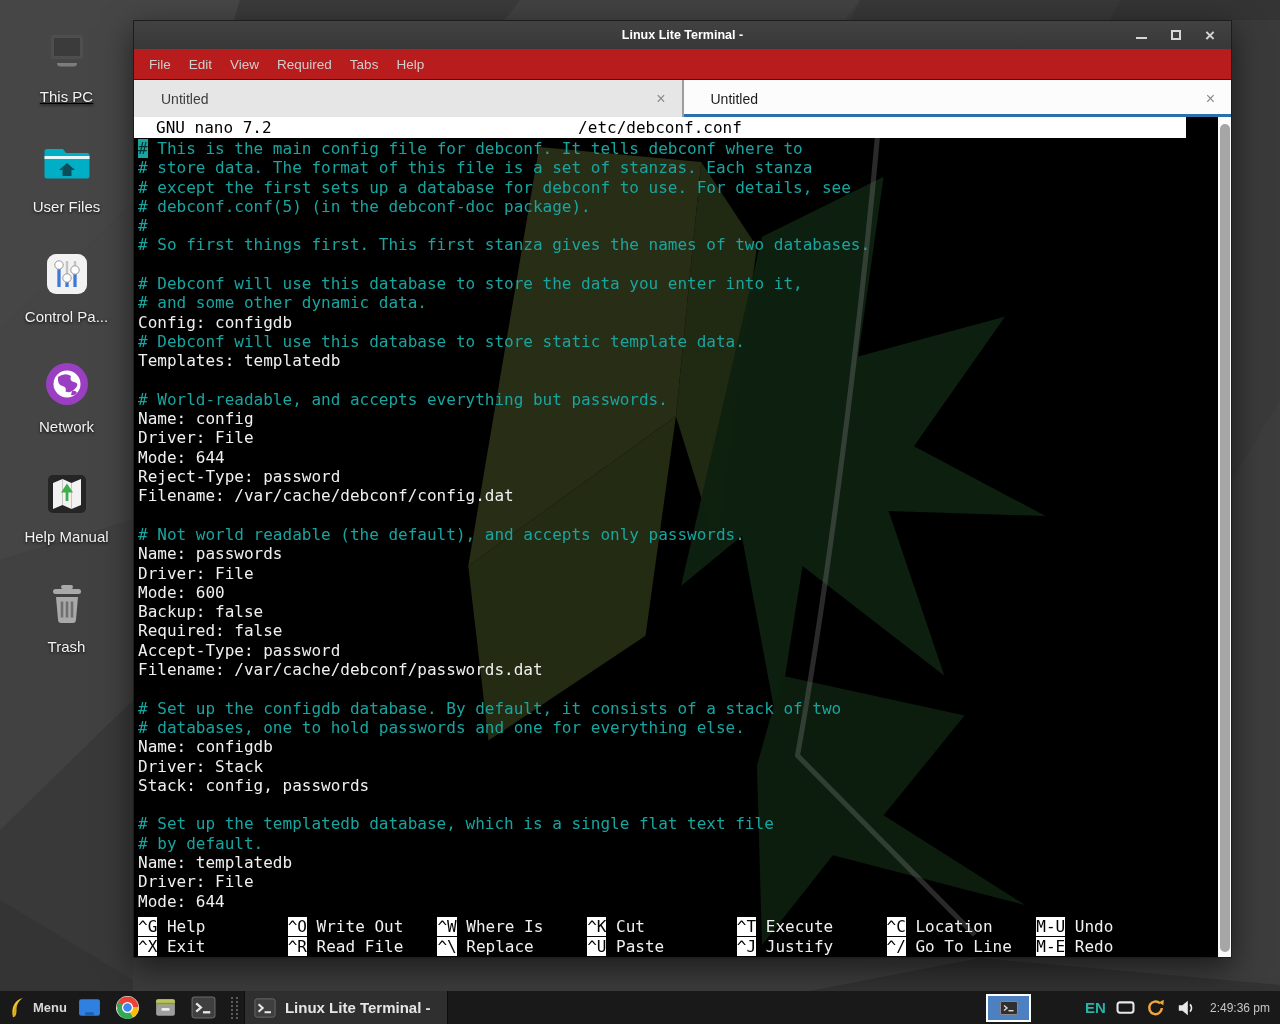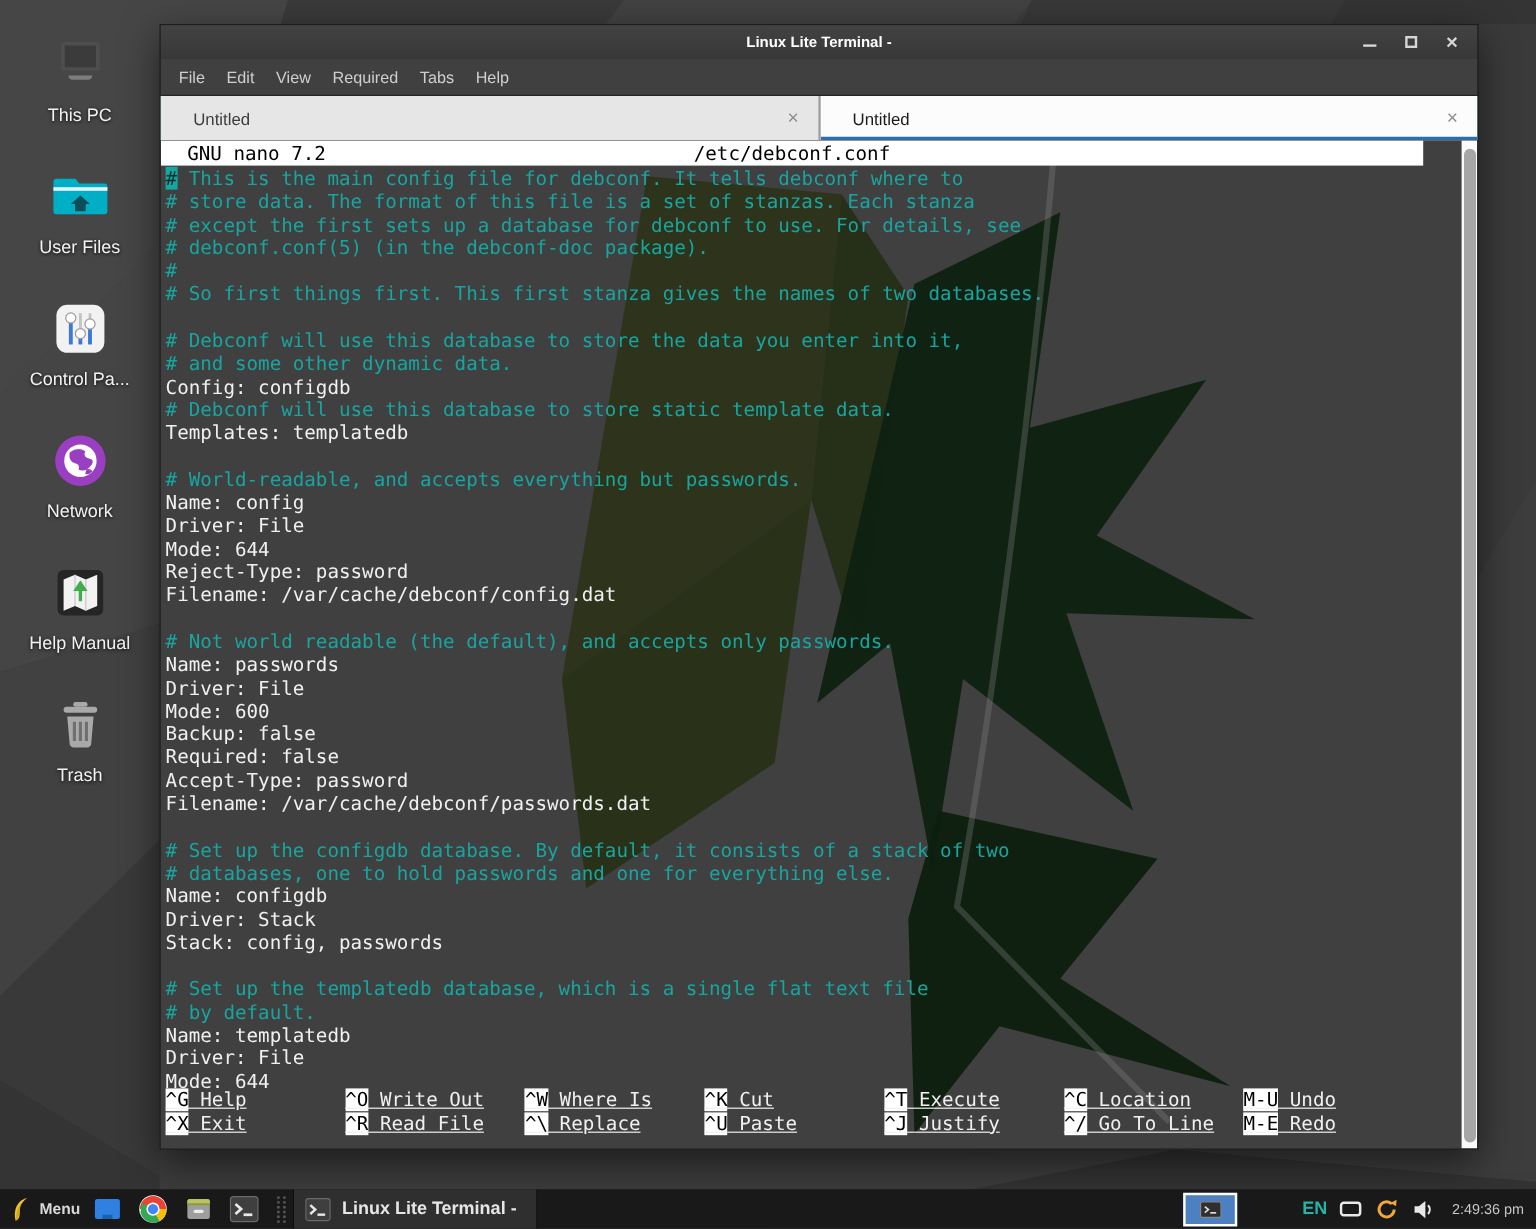--- a/index.html
+++ b/index.html
@@ -23,45 +23,45 @@
   .titlebar { height:28px; background:linear-gradient(#424242,#383838); position:relative;
               display:flex; align-items:center; flex:0 0 auto; }
   .title { position:absolute; left:0; right:0; text-align:center; color:#ffffff;
            font-size:12.5px; font-weight:bold; }
   .controls { margin-left:auto; display:flex; align-items:center; gap:24px; padding-right:16px; z-index:1; }
   .ctrl { color:#d6d6d6; cursor:default; line-height:1; }
   .ctrl-min { width:11px; border-bottom:2px solid #d6d6d6; height:8px; }
   .ctrl-max { width:10px; height:10px; border:2px solid #d6d6d6; }
   .ctrl-close { font-size:17px; font-weight:bold; }
 
-  .menubar { height:31px; background:#404040; border-bottom:1px solid #242424;
+  .menubar { height:31px; background:#b91c1c; border-bottom:1px solid #242424;
              display:flex; align-items:center; padding-left:6px; flex:0 0 auto; }
   .menu-item { padding:0 9px; color:#cfcfcf; font-size:13.5px; }
 
   .tabbar { height:37px; background:#5eead4; display:flex; flex:0 0 auto; }
   .tab { flex:1; display:flex; align-items:center; padding:0 16px 0 27px; font-size:14px; }
   .tab.inactive { background:#e6e6e6; color:#3d3d3d; border-right:2px solid #9d9d9d; }
   .tab.active { background:#fcfcfc; color:#1b1b1b; box-shadow:inset 0 -3px 0 #2d6fae; }
   .tab .close { margin-left:auto; color:#8a8a8a; font-size:16px; }
 
-  .terminal { flex:1; background:#404040; position:relative; display:flex; overflow:hidden;gap:32px; }
+  .terminal { flex:1; background:#000000; position:relative; display:flex; overflow:hidden;gap:32px; }
   .watermark { position:absolute; inset:0; z-index:0; }
   .term-main { flex:1; display:flex; flex-direction:column; position:relative; z-index:1; }
   .nano-header { height:21px; flex:0 0 auto; background:#ffffff; color:#000;
                  font:16px "DejaVu Sans Mono",monospace; position:relative;
                  display:flex; align-items:center; }
   .nano-title { margin-left:22px; white-space:pre; }
   .nano-file { position:absolute; left:0; right:0; text-align:center; }
   .nano-body { flex:1; padding:1px 0 0 4px; font:16px/19.3px "DejaVu Sans Mono",monospace;
                color:#f0f0f0; white-space:pre; overflow:hidden; }
   .line { height:19.3px; }
   .line.comment { color:#18a5a0; }
   .cursor { background:#18a5a0; color:#03302e; }
   .nano-shortcuts { flex:0 0 auto; margin-top:auto; display:grid; grid-template-columns:repeat(7,1fr);
-                    padding:0 0 11px 4px; font:16px/19.3px "DejaVu Sans Mono",monospace; color:#f0f0f0;text-decoration:underline; }
+                    padding:0 0 1px 4px; font:16px/19.3px "DejaVu Sans Mono",monospace; color:#f0f0f0; }
   .sc-row { white-space:pre; }
   .sc-key { background:#ffffff; color:#000000; }
 
   .scrollbar { flex:0 0 13px; background:#fbfbfb; position:relative; z-index:1; }
   .scroll-thumb { position:absolute; left:1.5px; width:10px; top:7px; bottom:5px;
                   background:#a6a6a6; border-radius:6px; }
 
   
   .taskbar { position:absolute; left:0; right:0; top:991px; height:33px; background:#191919;
              z-index:3; display:flex; align-items:center; }
@@ -97,21 +97,21 @@
     <polygon points="0,560 133,520 133,760 0,830" fill="#414141"></polygon>
     <polygon points="0,830 133,700 133,1024 0,1024" fill="#393939"></polygon>
     <polygon points="0,900 133,980 133,1024 0,1024" fill="#343434"></polygon>
     <polygon points="133,958 760,958 1280,978 1280,1024 133,1024" fill="#3c3c3c"></polygon>
     <polygon points="640,1024 980,958 1280,985 1280,1024" fill="#323232"></polygon>
     <polygon points="1232,20 1280,20 1280,400 1232,480" fill="#3a3a3a"></polygon>
   </svg>
 </div>
 
 <div class="desktop-icons" id="desktop-icons">
-    <div class="dicon" style="top: 28px;">
+    <div class="dicon" style="top: 28px; text-decoration: underline;">
       <div class="ic">
         <svg viewBox="0 0 52 52">
           <rect x="10" y="7" width="32" height="24" rx="2.5" fill="#4e4e4e"></rect>
           <rect x="13" y="10" width="26" height="18" fill="#3b3b3b"></rect>
           <path d="M16,35 h20 a3.5,3.5 0 0 1 -3.5,3.5 h-13 a3.5,3.5 0 0 1 -3.5,-3.5 z" fill="#7d7d7d"></path>
         </svg>
       </div>
       <div class="lbl">This PC</div>
     </div>
     <div class="dicon" style="top: 138px;">

